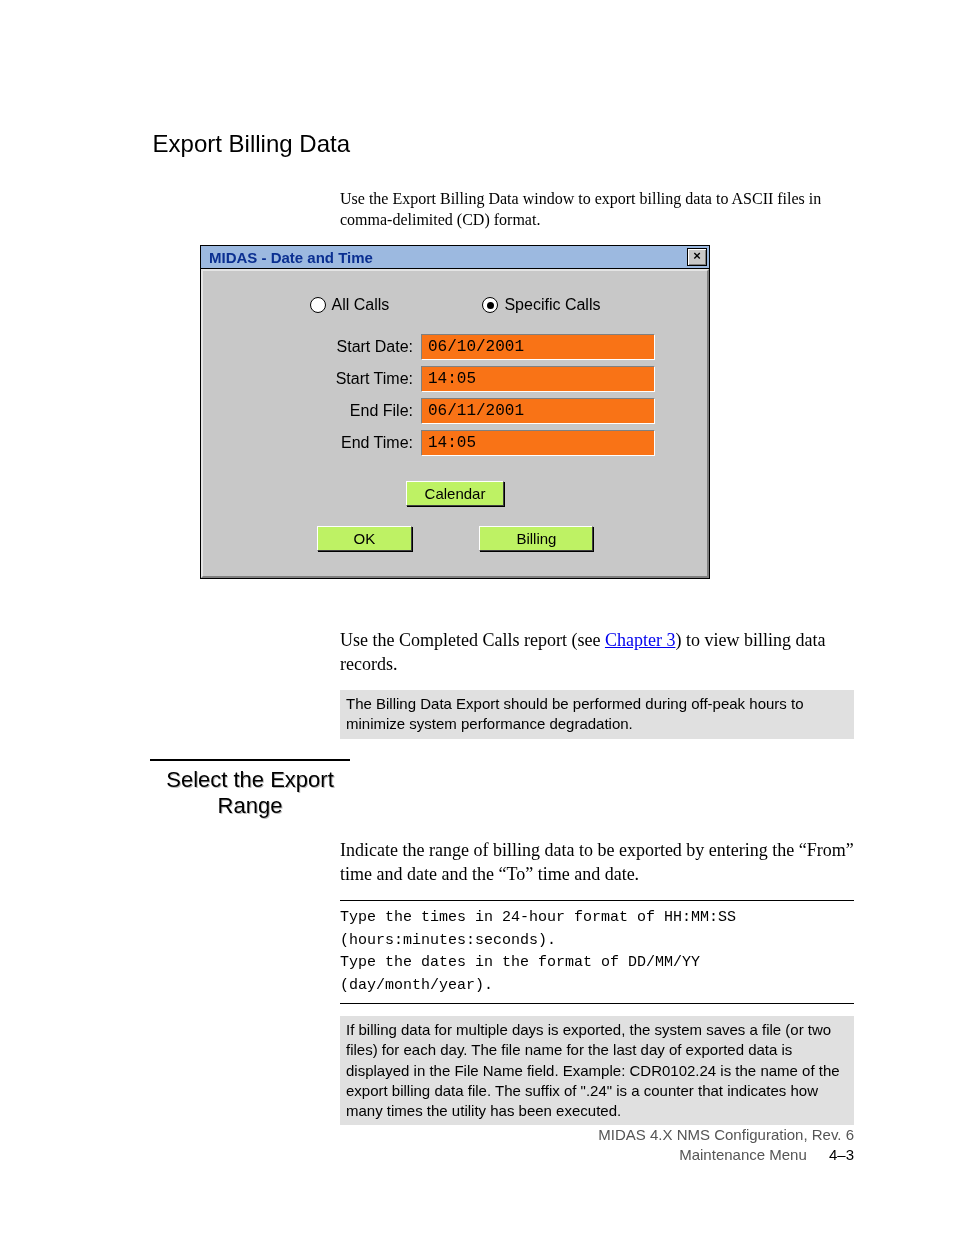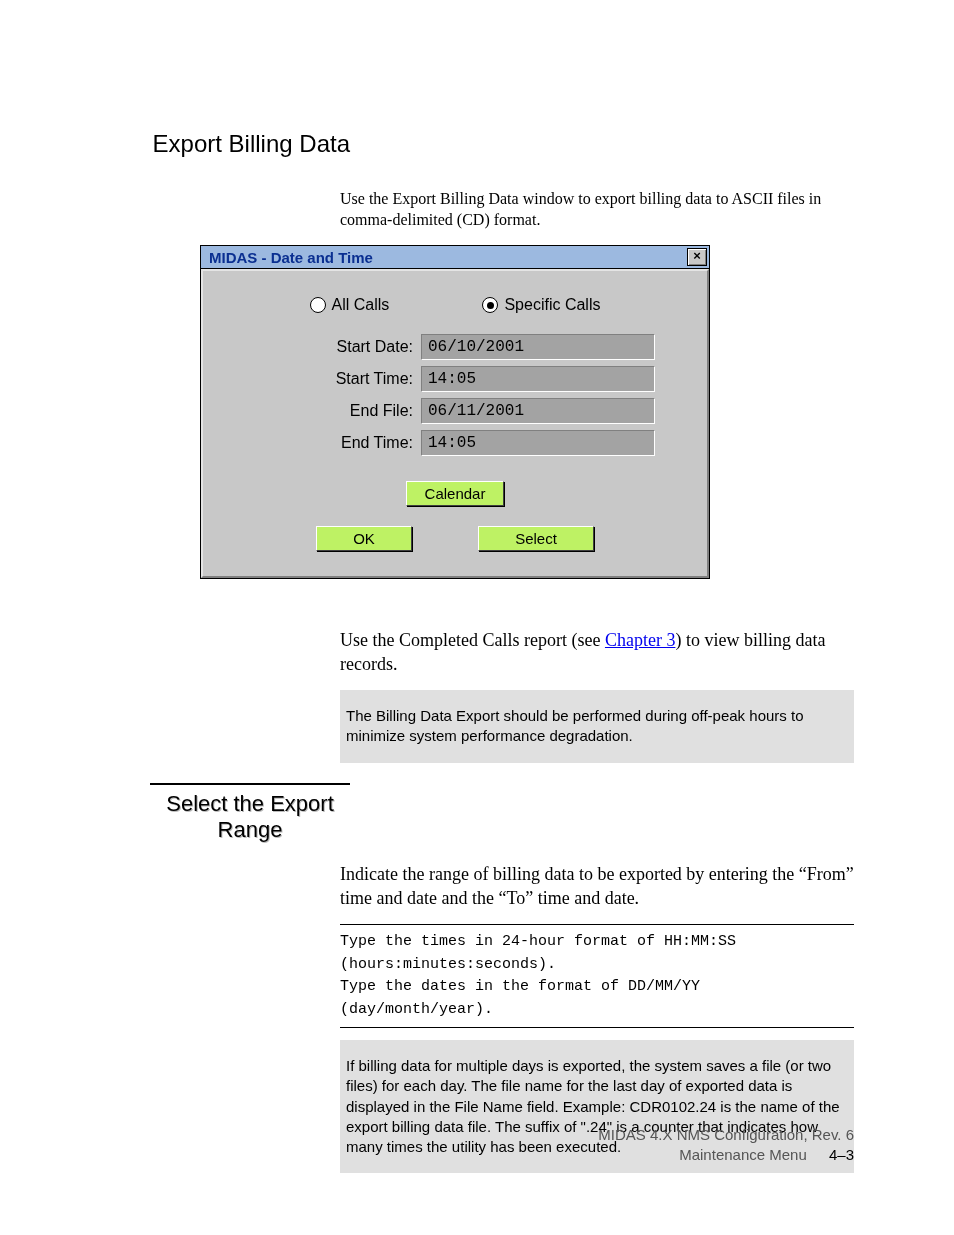--- a/index.html
+++ b/index.html
@@ -110,21 +110,21 @@
   }
   .form-label {
     font-family: Arial, Helvetica, sans-serif;
     font-size: 16px;
     width: 140px;
     text-align: right;
   }
   .form-input {
     font-family: "Courier New", Courier, monospace;
     font-size: 16px;
-    background: #a3a3a3;
+    background: #f97316;
     border: 1px solid;
     border-color: #808080 #fff #fff #808080;
     padding: 2px 6px;
     width: 220px;
     height: 20px;
     box-sizing: content-box;
   }
   .btn-row {
     display: flex;
     justify-content: center;
@@ -160,21 +160,21 @@
   .link {
     color: #0000ee;
     text-decoration: underline;
     cursor: pointer;
   }
   .note-box {
     background: #e0e0e0;
     font-family: Arial, Helvetica, sans-serif;
     font-size: 15px;
     line-height: 1.35;
-    padding: 16px 6px;
+    padding: 4px 6px;
     margin: 8px 0 20px 0;
   }
   .section-rule {
     border: none;
     border-top: 2px solid #000;
     width: 200px;
     margin: 20px 0 6px 0;
   }
   .heading2 {
     font-family: Arial, Helvetica, sans-serif;
@@ -256,21 +256,21 @@
           <input class="form-input" value="14:05" style="">
         </div>
       </div>
 
       <div class="btn-row">
         <span class="btn">Calendar</span>
       </div>
 
       <div class="btn-row2">
         <span class="btn btn-wide">OK</span>
-        <span class="btn btn-wide">Select</span>
+        <span class="btn btn-wide">Billing</span>
       </div>
 
     </div>
   </div>
 
   <div class="after-dialog">
     <p class="para">
       <span>Use the Completed Calls report (see </span><span class="link">Chapter 3</span><span>) to view billing data records.</span>
     </p>
     <div class="note-box">The Billing Data Export should be performed during off-peak hours to minimize system performance degradation.</div>

